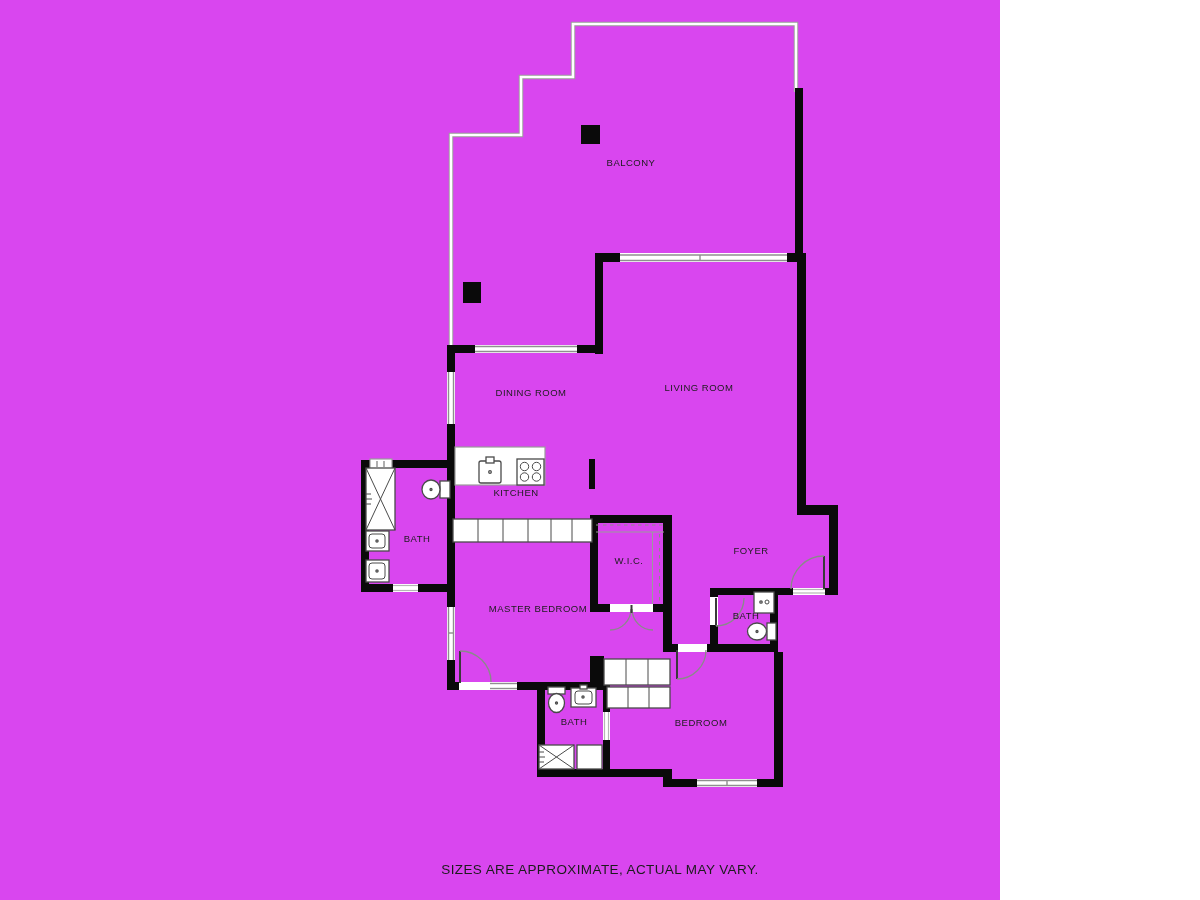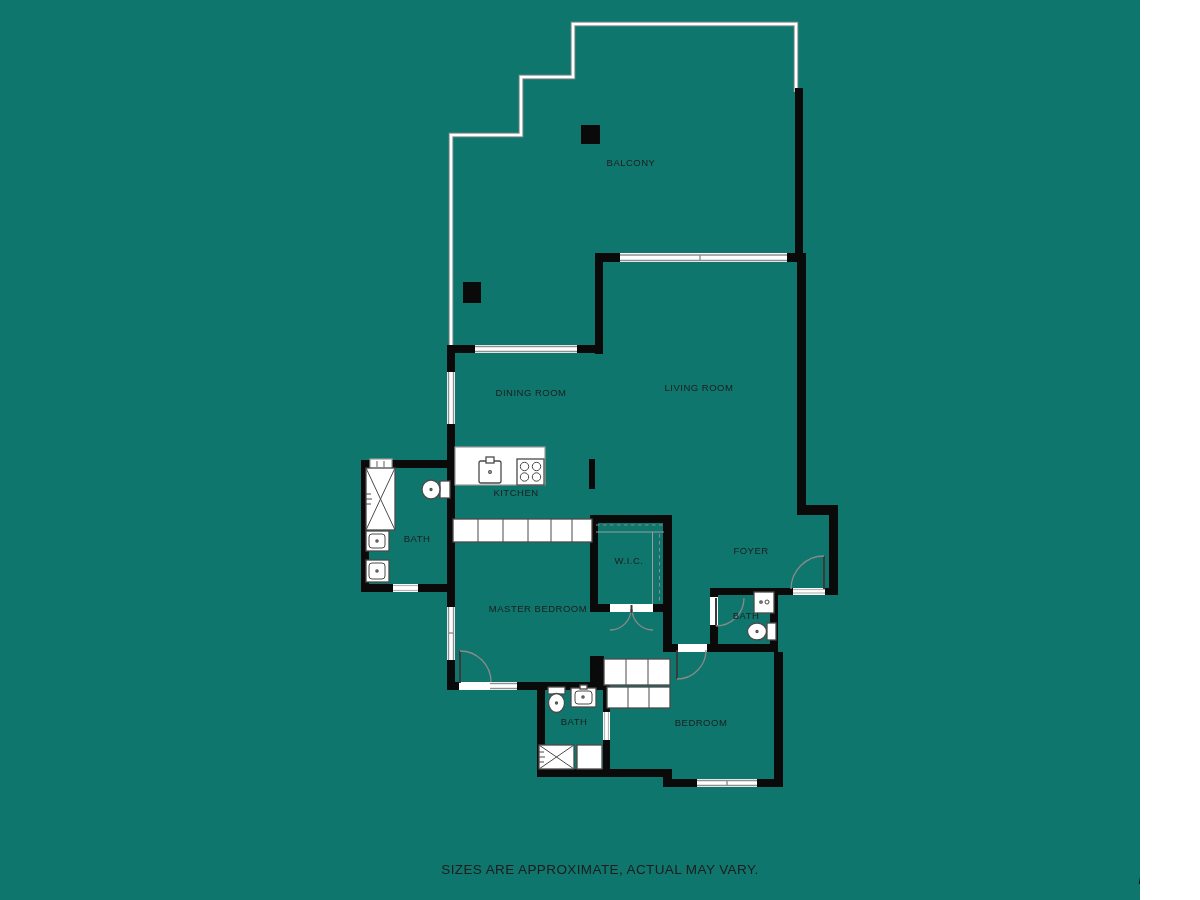--- a/index.html
+++ b/index.html
@@ -1,16 +1,16 @@
 <!DOCTYPE html>
 <html><head>
 <meta charset="utf-8">
 <style>
   html,body{margin:0;padding:0;background:#ffffff;}
-  .stage{position:relative;width:1140px;height:900px;background:#0f766e;overflow:hidden;text-align:center;}
+  .stage{position:relative;width:1000px;height:900px;background:#d946ef;overflow:hidden;text-align:center;}
   svg{display:block;}
   .wall{fill:#0a0a0a;stroke:none;}
   .balcony-line{fill:none;stroke:#9a9a9a;stroke-width:4.5;}
   .balcony-line-inner{fill:none;stroke:#ffffff;stroke-width:2.6;}
   .win-blank{fill:#ffffff;stroke:none;}
   .win-line{stroke:#8f8f8f;stroke-width:1.4;fill:none;}
   .open-line{stroke:#b5b5b5;stroke-width:1.2;fill:none;}
   .fix{fill:#ffffff;stroke:#4a4a4a;stroke-width:1.3;}
   .fix-thin{fill:none;stroke:#4a4a4a;stroke-width:1;}
   .fix-lt{fill:#ffffff;stroke:#9b9b9b;stroke-width:1.2;}

